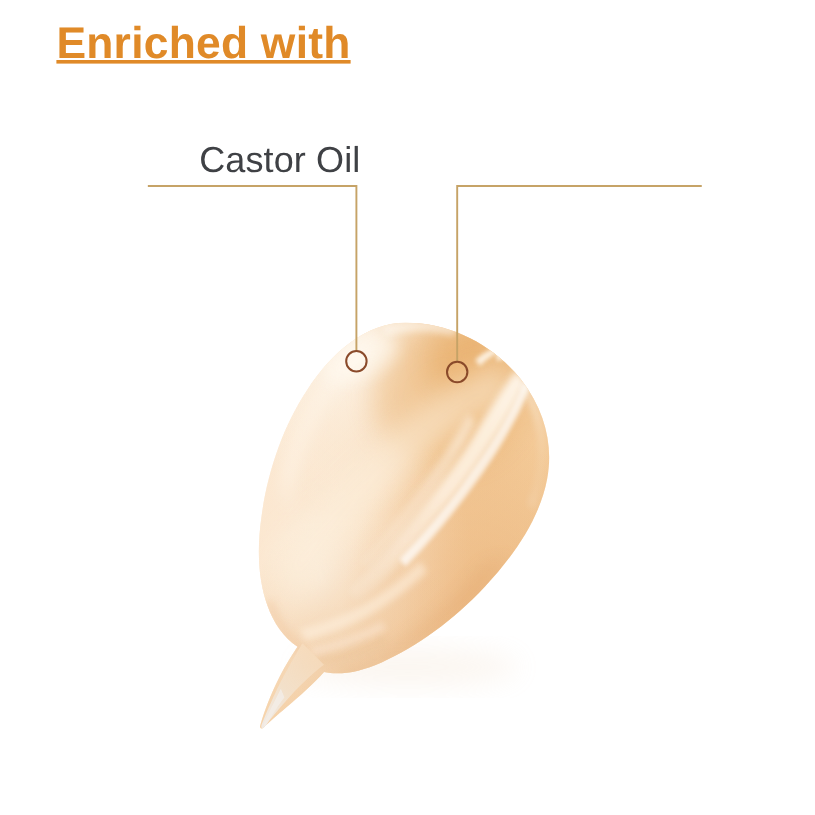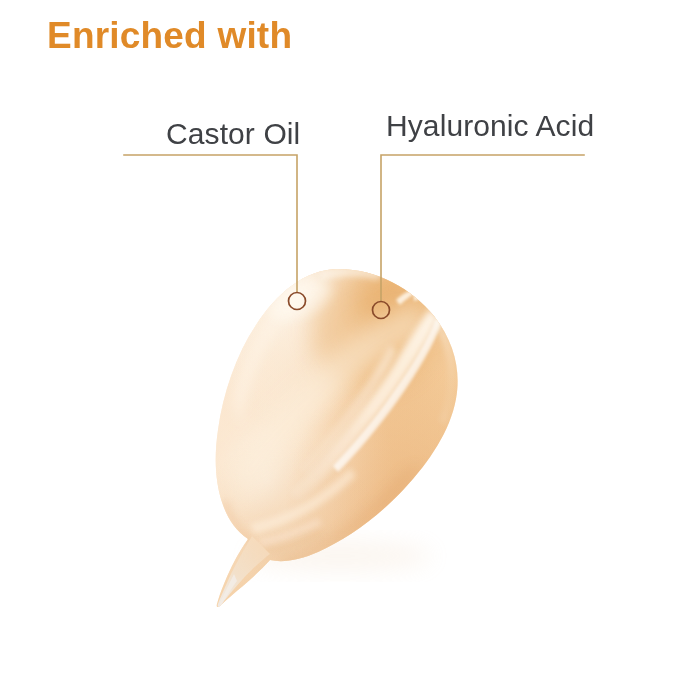--- a/index.html
+++ b/index.html
@@ -29,20 +29,21 @@
   .heading {
     position: absolute;
     left: 47px;
     top: 14px;
     font-size: 37px;
     font-weight: 600;
     letter-spacing: 0.2px;
     color: #e08a28;
     white-space: nowrap;
     line-height: 1.2;
+    text-decoration: underline;
   }
 
   
   .callout-label {
     position: absolute;
     font-size: 30px;
     font-weight: 400;
     color: #3f4145;
     white-space: nowrap;
     letter-spacing: 0.1px;
@@ -289,15 +290,14 @@
     </g>
 
     <g>
       <path d="M584,155 L381,155 L381,301" fill="none" stroke="#c6a367" stroke-width="1.6" stroke-linecap="square" stroke-linejoin="miter"></path>
       <circle cx="381" cy="310" r="8.5" fill="none" stroke="#8a4a2a" stroke-width="1.7"></circle>
     </g>
   </svg>
 
   <div class="callout-label label-castor-oil" style="z-index:9;">Castor Oil</div>
 
-  <div class="callout-label label-hyaluronic-acid" style="z-index:9;">Hyaluronic Acid</div>
 
 </div>
 
 </body></html>

